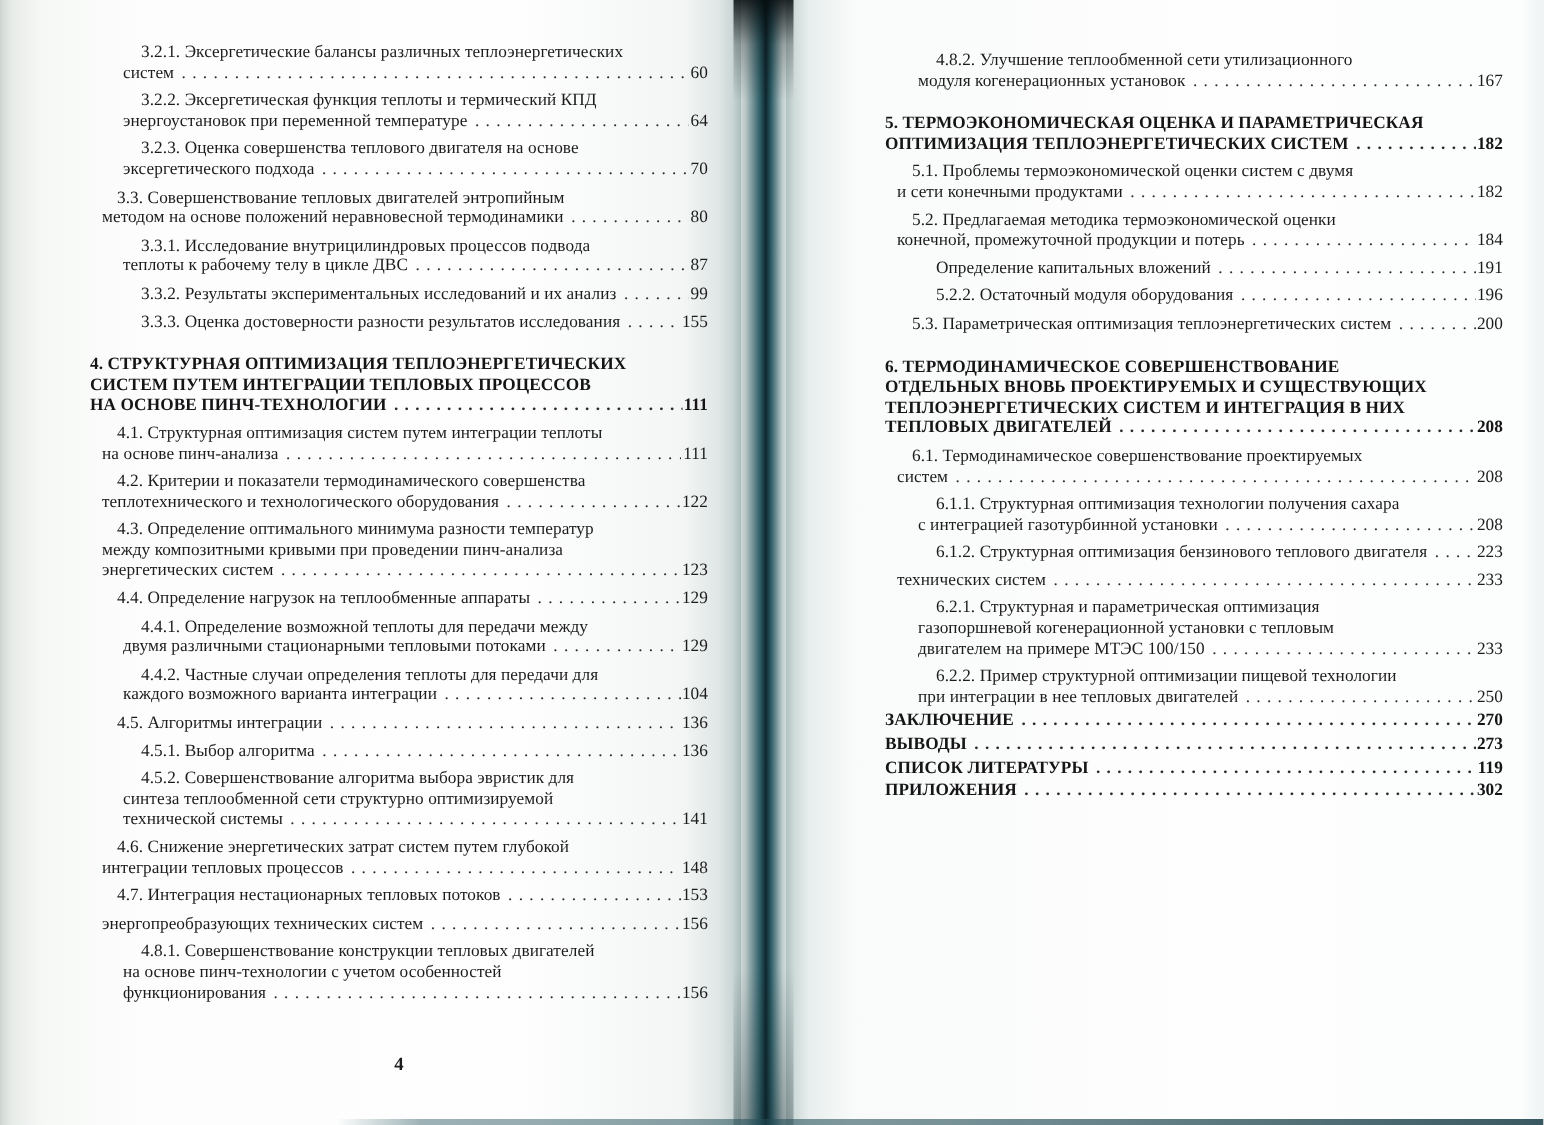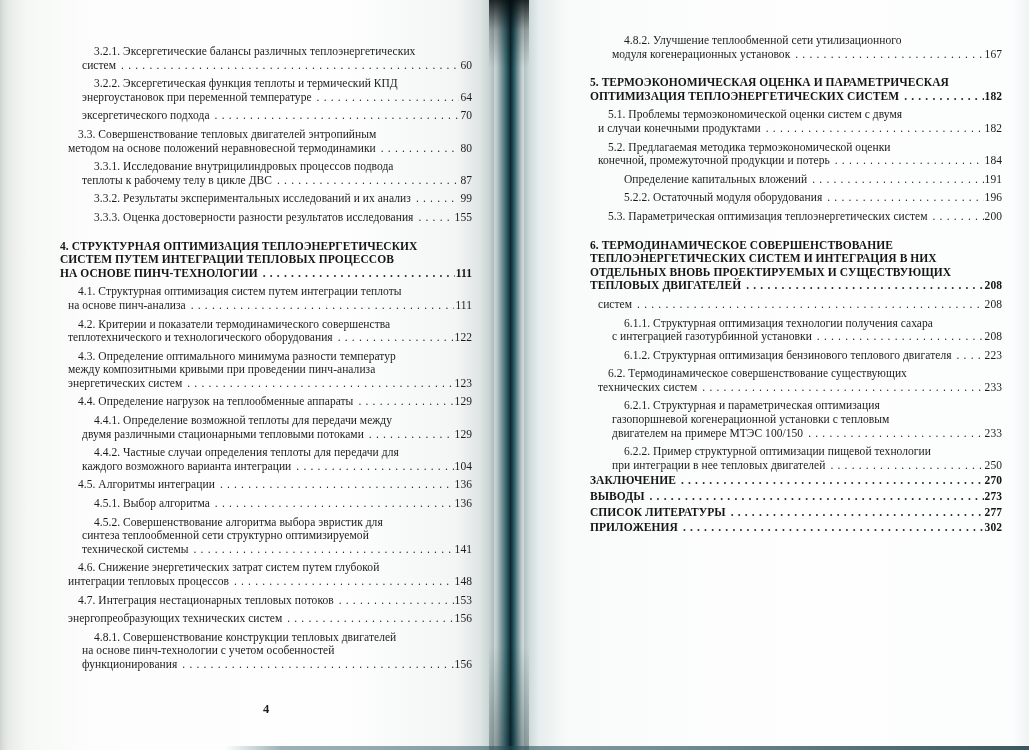--- a/index.html
+++ b/index.html
@@ -51,21 +51,21 @@
       rgba(33,76,86,0.6) 50%, rgba(24,60,70,0.85) 100%);
   }
 
   
   .toc {
     position: absolute;
     color: #1c1c1e;
     font-size: 11.5px;
     letter-spacing: 0.05px;
   }
-  .toc-left  { left: 60px;  top: 45px; width: 412px; }
+  .toc-left  { left: 60px;  top: 29px; width: 412px; }
   .toc-right { left: 590px; top: 34px; width: 412px; }
 
   .entry { margin-top: 5px; }
   .entry:first-child { margin-top: 0; }
   .ln { line-height: 13.6px; white-space: nowrap; }
   .ln.last { display: flex; align-items: baseline; }
 
   .chapter, .backmatter { font-weight: bold; color: #151517; }
   .chapter { margin-top: 15px; margin-bottom: 3px; }
   .backmatter { margin-top: 2px; }
@@ -113,20 +113,21 @@
       </div>
       <div class="entry subsection">
         <div class="ln first">3.2.2. Эксергетическая функция теплоты и термический КПД</div>
         <div class="ln last">
           <span class="t">энергоустановок при переменной температуре</span>
           <span class="dots">................................................................................................................................................................</span>
           <span class="pg">64</span>
         </div>
       </div>
       <div class="entry subsection">
+        <div class="ln first">3.2.3. Оценка совершенства теплового двигателя на основе</div>
         <div class="ln last">
           <span class="t">эксергетического подхода</span>
           <span class="dots">................................................................................................................................................................</span>
           <span class="pg">70</span>
         </div>
       </div>
       <div class="entry section">
         <div class="ln first">3.3. Совершенствование тепловых двигателей энтропийным</div>
         <div class="ln last">
           <span class="t">методом на основе положений неравновесной термодинамики</span>
@@ -281,21 +282,21 @@
         <div class="ln first">5. ТЕРМОЭКОНОМИЧЕСКАЯ ОЦЕНКА И ПАРАМЕТРИЧЕСКАЯ</div>
         <div class="ln last">
           <span class="t">ОПТИМИЗАЦИЯ ТЕПЛОЭНЕРГЕТИЧЕСКИХ СИСТЕМ</span>
           <span class="dots">................................................................................................................................................................</span>
           <span class="pg">182</span>
         </div>
       </div>
       <div class="entry section">
         <div class="ln first">5.1. Проблемы термоэкономической оценки систем с двумя</div>
         <div class="ln last">
-          <span class="t">и случаи конечными продуктами</span>
+          <span class="t">и сети конечными продуктами</span>
           <span class="dots">................................................................................................................................................................</span>
           <span class="pg">182</span>
         </div>
       </div>
       <div class="entry section">
         <div class="ln first">5.2. Предлагаемая методика термоэкономической оценки</div>
         <div class="ln last">
           <span class="t">конечной, промежуточной продукции и потерь</span>
           <span class="dots">................................................................................................................................................................</span>
           <span class="pg">184</span>
@@ -317,29 +318,30 @@
       </div>
       <div class="entry section">
         <div class="ln first last">
           <span class="t">5.3. Параметрическая оптимизация теплоэнергетических систем</span>
           <span class="dots">................................................................................................................................................................</span>
           <span class="pg">200</span>
         </div>
       </div>
       <div class="entry chapter">
         <div class="ln first">6. ТЕРМОДИНАМИЧЕСКОЕ СОВЕРШЕНСТВОВАНИЕ</div>
+        <div class="ln">ОТДЕЛЬНЫХ ВНОВЬ ПРОЕКТИРУЕМЫХ И СУЩЕСТВУЮЩИХ</div>
         <div class="ln">ТЕПЛОЭНЕРГЕТИЧЕСКИХ СИСТЕМ И ИНТЕГРАЦИЯ В НИХ</div>
-        <div class="ln">ОТДЕЛЬНЫХ ВНОВЬ ПРОЕКТИРУЕМЫХ И СУЩЕСТВУЮЩИХ</div>
         <div class="ln last">
           <span class="t">ТЕПЛОВЫХ ДВИГАТЕЛЕЙ</span>
           <span class="dots">................................................................................................................................................................</span>
           <span class="pg">208</span>
         </div>
       </div>
       <div class="entry section">
+        <div class="ln first">6.1. Термодинамическое совершенствование проектируемых</div>
         <div class="ln last">
           <span class="t">систем</span>
           <span class="dots">................................................................................................................................................................</span>
           <span class="pg">208</span>
         </div>
       </div>
       <div class="entry subsection">
         <div class="ln first">6.1.1. Структурная оптимизация технологии получения сахара</div>
         <div class="ln last">
           <span class="t">с интеграцией газотурбинной установки</span>
@@ -348,21 +350,20 @@
         </div>
       </div>
       <div class="entry subsection">
         <div class="ln first last">
           <span class="t">6.1.2. Структурная оптимизация бензинового теплового двигателя</span>
           <span class="dots">................................................................................................................................................................</span>
           <span class="pg">223</span>
         </div>
       </div>
       <div class="entry section">
-        <div class="ln first">6.2. Термодинамическое совершенствование существующих</div>
         <div class="ln last">
           <span class="t">технических систем</span>
           <span class="dots">................................................................................................................................................................</span>
           <span class="pg">233</span>
         </div>
       </div>
       <div class="entry subsection">
         <div class="ln first">6.2.1. Структурная и параметрическая оптимизация</div>
         <div class="ln">газопоршневой когенерационной установки с тепловым</div>
         <div class="ln last">
@@ -390,21 +391,21 @@
         <div class="ln first last">
           <span class="t">ВЫВОДЫ</span>
           <span class="dots">................................................................................................................................................................</span>
           <span class="pg">273</span>
         </div>
       </div>
       <div class="entry backmatter">
         <div class="ln first last">
           <span class="t">СПИСОК ЛИТЕРАТУРЫ</span>
           <span class="dots">................................................................................................................................................................</span>
-          <span class="pg">277</span>
+          <span class="pg">119</span>
         </div>
       </div>
       <div class="entry backmatter">
         <div class="ln first last">
           <span class="t">ПРИЛОЖЕНИЯ</span>
           <span class="dots">................................................................................................................................................................</span>
           <span class="pg">302</span>
         </div>
       </div>
     </div>

